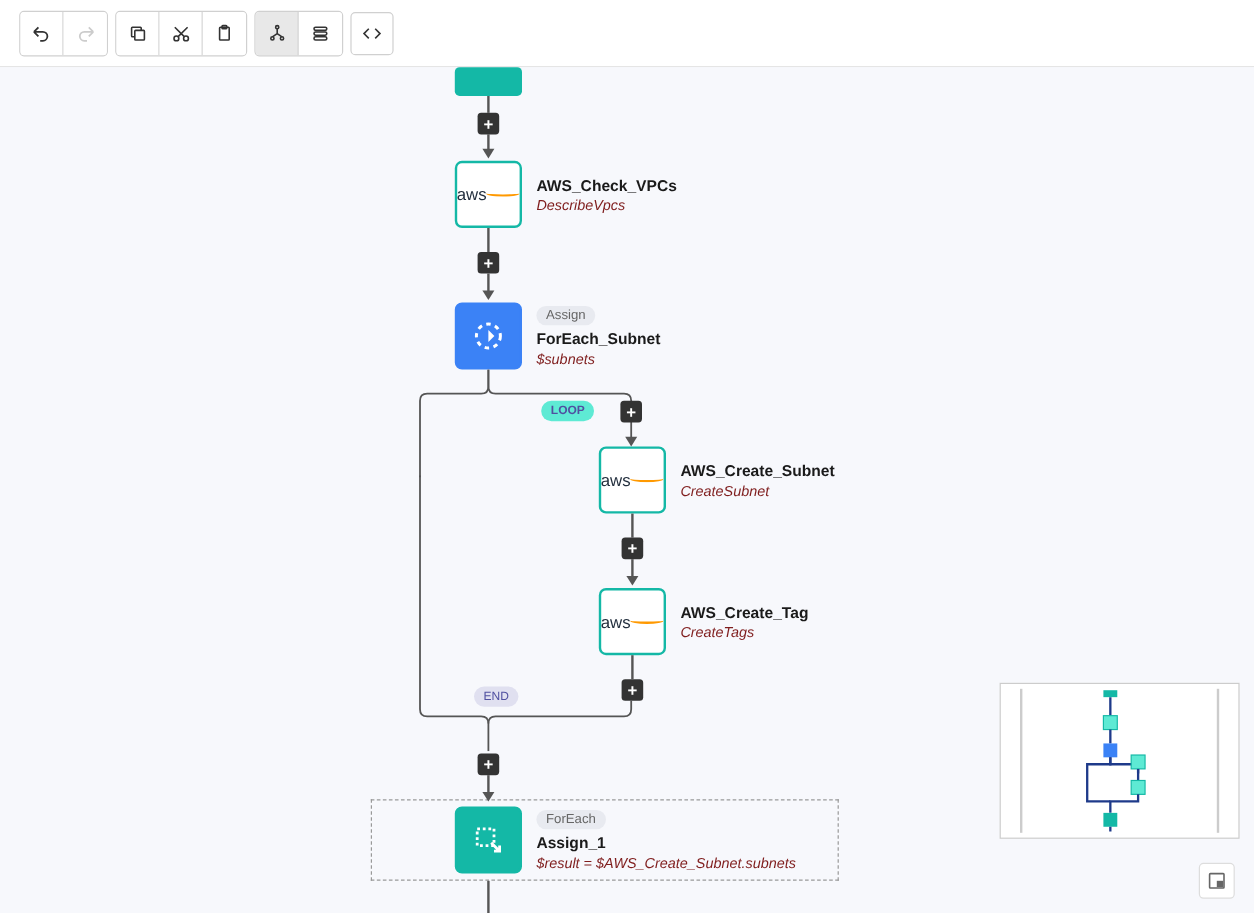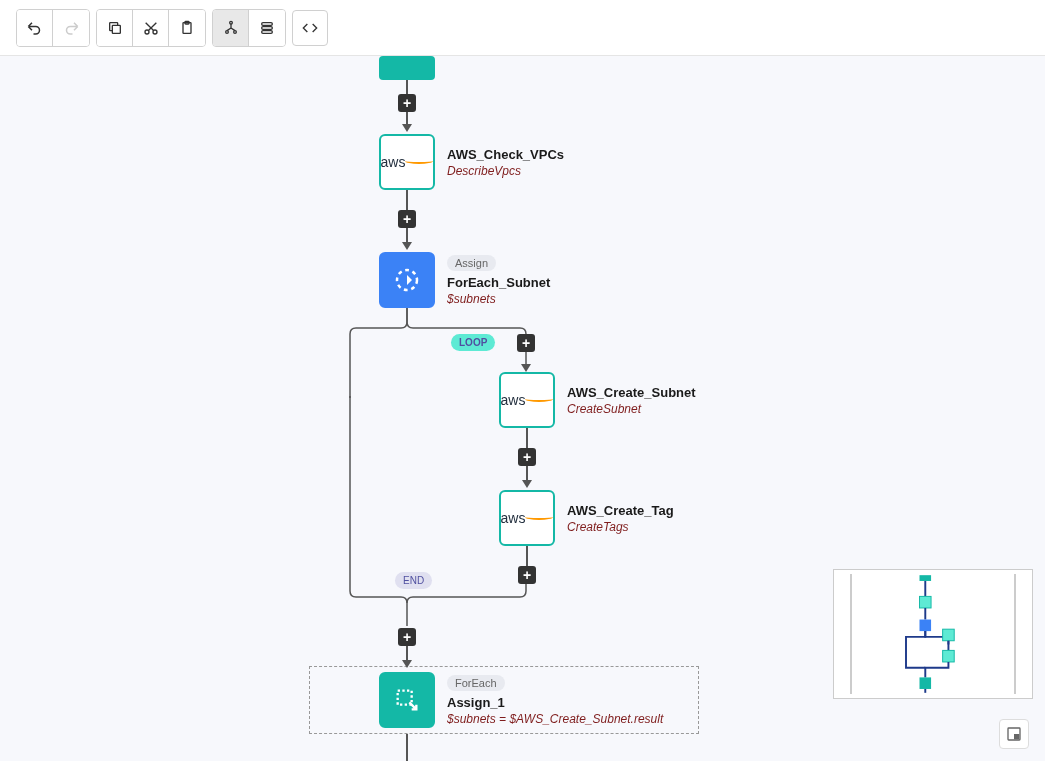--- a/index.html
+++ b/index.html
@@ -209,21 +209,21 @@
   <div class="node" style="left:379px; top:616px;">
     <div class="node-box node-assign">
       <svg width="28" height="28" viewBox="0 0 24 24" fill="none" stroke="#fff" stroke-width="2">
           <rect x="4" y="4" width="12" height="12" stroke-dasharray="2 2"></rect>
           <path d="M14 14l6 6M20 16v4h-4" fill="none"></path>
         </svg>
     </div>
     <div class="node-labels">
       <span class="node-pill">ForEach</span>
       <span class="node-title">Assign_1</span>
-      <span class="node-sub">$subnets = $AWS_Create_Subnet.result</span>
+      <span class="node-sub">$result = $AWS_Create_Subnet.subnets</span>
     </div>
   </div>
 
   <div class="arrow-line" style="left:406px; top:678px; width:2px; height:30px;"></div>
 
   <div class="minimap" style="bottom:62px;">
     <div class="minimap-inner">
       <svg width="100%" height="100%" viewBox="0 0 168 122">
         <rect x="70" y="0" width="12" height="6" fill="#14b8a6"></rect>
         <line x1="76" y1="6" x2="76" y2="22" stroke="#1e3a8a" stroke-width="2"></line>

